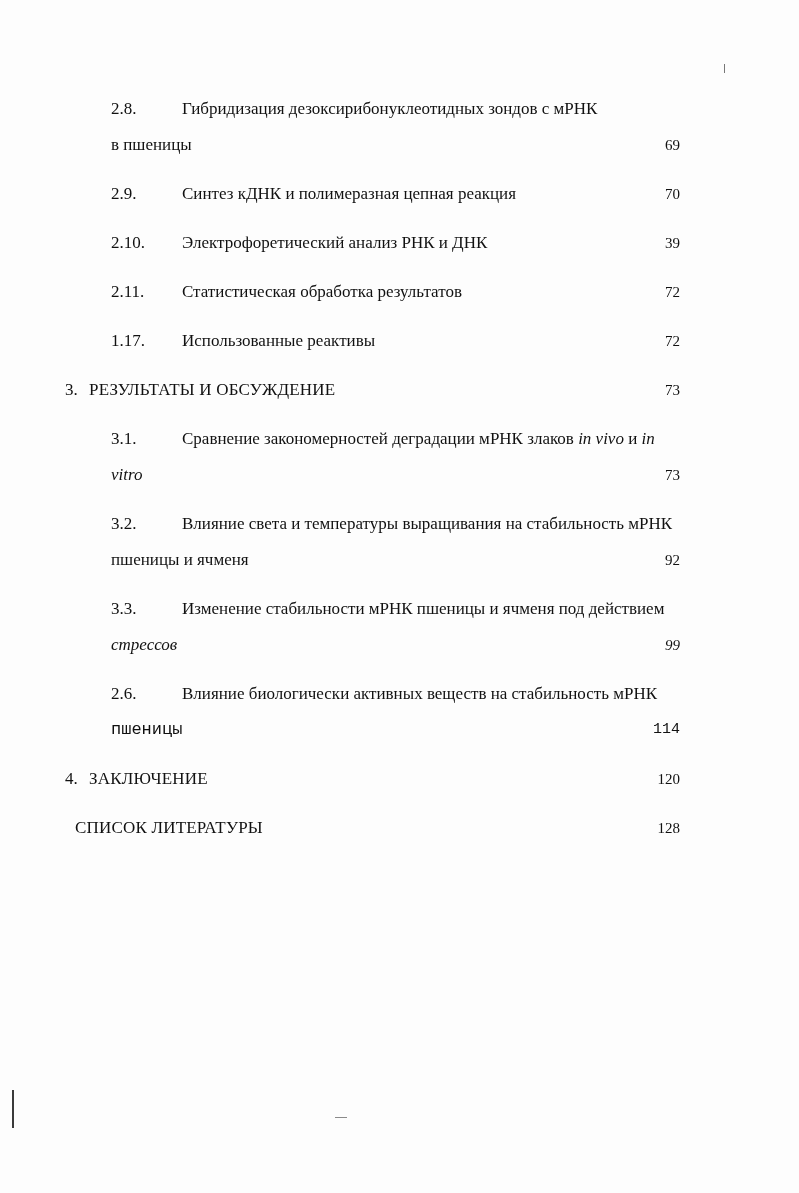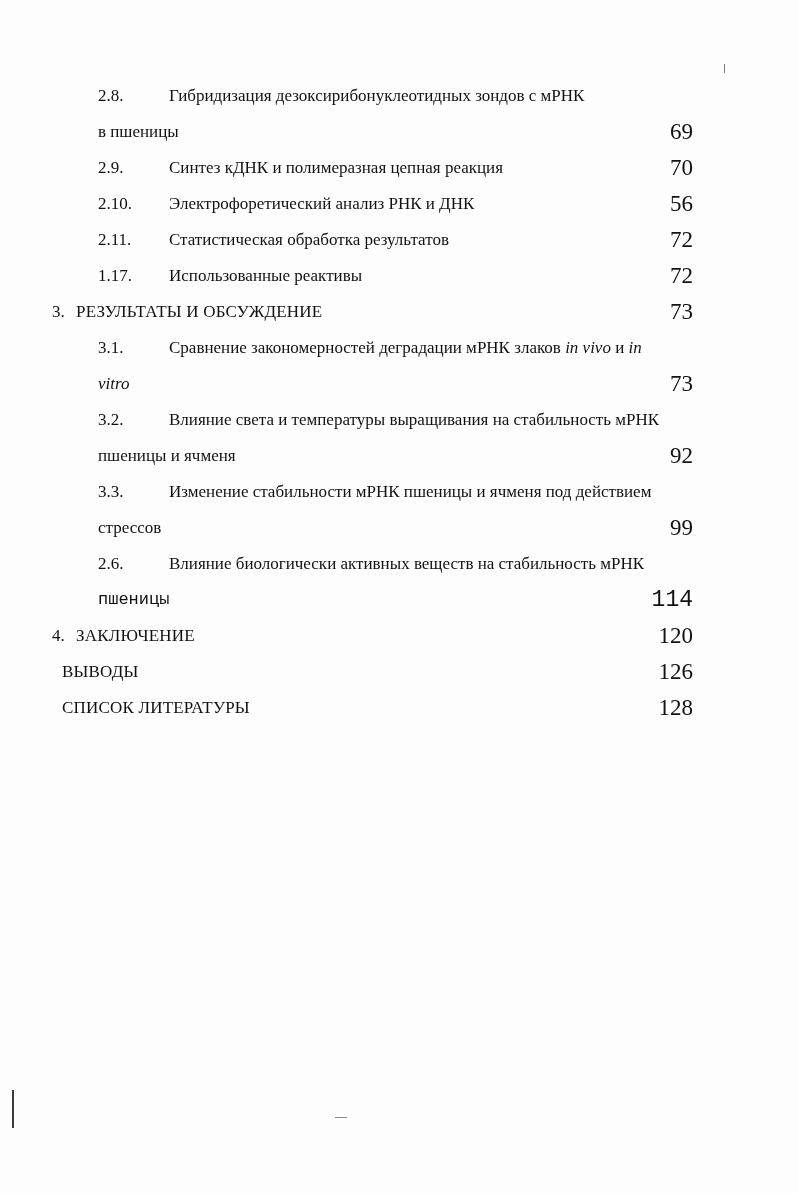--- a/index.html
+++ b/index.html
@@ -25,21 +25,21 @@
   }
   .toc {
     position: absolute;
     left: 0;
     top: 78px;
     width: 799px;
   }
   .row {
     position: relative;
     display: block;
-    margin: 0;
+    margin: 13px;
     padding: 0 56px 0 0;
     min-height: 22px;
   }
   .line {
     position: relative;
     display: block;
     font-size: 17px;
     line-height: 36px;
     white-space: nowrap;
   }
@@ -50,21 +50,21 @@
   }
   .txt {
     position: absolute;
     display: inline-block;
     white-space: nowrap;
   }
   .page-no {
     position: absolute;
     right: 50px;
     text-align: center;
-    font-size: 23px;
+    font-size: 15px;
   }
   
   .lvl-sub .num { left: 98px; width: 80px; }
   .lvl-sub .txt { left: 169px; }
   .lvl-top .num { left: 52px; width: 40px; }
   .lvl-top .txt { left: 76px; }
   .lvl-plain .txt { left: 62px; }
   .cont {
     position: absolute;
     left: 98px;
@@ -126,21 +126,21 @@
         <span class="num">2.9.</span>
         <span class="txt">Синтез кДНК и полимеразная цепная реакция</span>
         <span class="page-no">70</span>
       </div>
     </div>
 
     <div class="row">
       <div class="line lvl-sub" style="height:36px;">
         <span class="num">2.10.</span>
         <span class="txt">Электрофоретический анализ РНК и ДНК</span>
-        <span class="page-no">56</span>
+        <span class="page-no">39</span>
       </div>
     </div>
 
     <div class="row">
       <div class="line lvl-sub" style="height:36px;">
         <span class="num">2.11.</span>
         <span class="txt">Статистическая обработка результатов</span>
         <span class="page-no">72</span>
       </div>
     </div>
@@ -181,21 +181,21 @@
         <span class="cont">пшеницы и ячменя</span>
         <span class="page-no">92</span>
       </div>
     </div>
 
     <div class="row">
       <div class="line lvl-sub" style="height:36px;">
         <span class="num">3.3.</span>
         <span class="txt">Изменение стабильности мРНК пшеницы и ячменя под действием</span>
       </div>
-      <div class="line lvl-sub" style="height:36px;">
+      <div class="line lvl-sub" style="height:36px;font-style:italic;">
         <span class="cont">стрессов</span>
         <span class="page-no">99</span>
       </div>
     </div>
 
     <div class="row">
       <div class="line lvl-sub" style="height:36px;">
         <span class="num">2.6.</span>
         <span class="txt">Влияние биологически активных веществ на стабильность мРНК</span>
       </div>
@@ -206,26 +206,20 @@
     </div>
 
     <div class="row">
       <div class="line lvl-top" style="height:36px;">
         <span class="num">4.</span>
         <span class="txt caps">ЗАКЛЮЧЕНИЕ</span>
         <span class="page-no">120</span>
       </div>
     </div>
 
-    <div class="row">
-      <div class="line lvl-plain" style="height:36px;">
-        <span class="txt caps">ВЫВОДЫ</span>
-        <span class="page-no">126</span>
-      </div>
-    </div>
 
     <div class="row">
       <div class="line lvl-plain" style="height:36px;">
         <span class="txt caps">СПИСОК ЛИТЕРАТУРЫ</span>
         <span class="page-no">128</span>
       </div>
     </div>
 
   </div>
 

